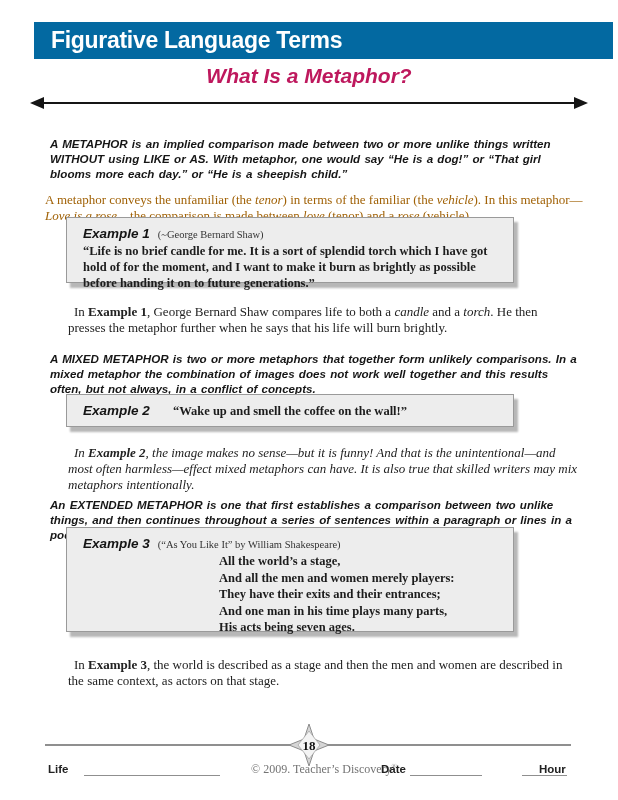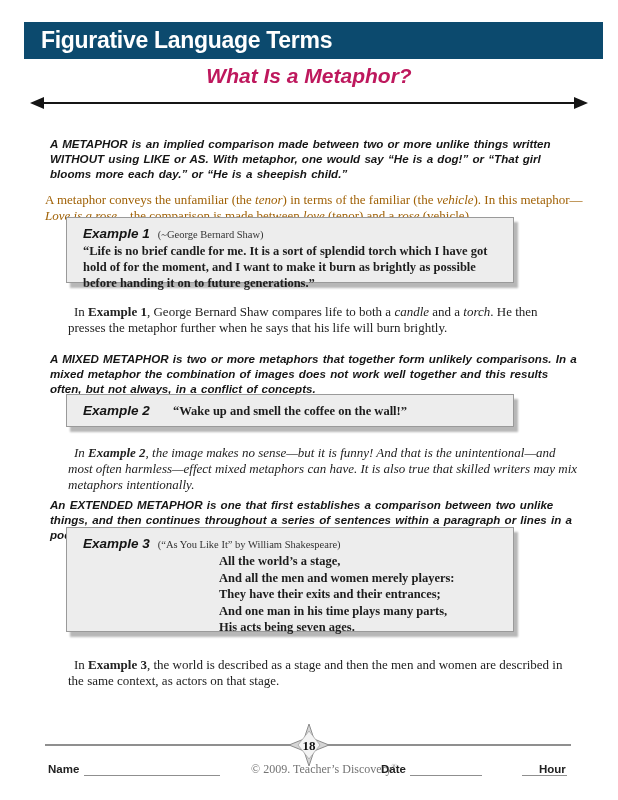--- a/index.html
+++ b/index.html
@@ -4,21 +4,21 @@
 <style>
   html,body{margin:0;padding:0;}
   body{
     width:618px;height:800px;position:relative;background:#ffffff;
     font-family:"Liberation Serif",serif;color:#1a1a1a;overflow:hidden;
   }
   .abs{position:absolute;}
 
   
   .header-bar{
-    left:24px;top:22px;width:579px;height:37px;background:#0c4a6e;
+    left:34px;top:22px;width:579px;height:37px;background:#0369a1;
     display:flex;align-items:center;
   }
   .header-bar .hdr-text{
     font-family:"Liberation Sans",sans-serif;font-weight:bold;font-size:23px;
     color:#ffffff;margin-left:17px;letter-spacing:-0.3px;
   }
   .page-title{
     top:64px;left:0;width:618px;text-align:center;
     font-family:"Liberation Sans",sans-serif;font-weight:bold;font-style:italic;
     font-size:21px;color:#be185d;
@@ -143,21 +143,21 @@
 <p id="p7" class="abs analysis">In <b>Example 3</b>, the world is described as a stage and then the men and women are described in the same context, as actors on that stage.</p>
 
 <div class="abs footer-rule"></div>
 
 <svg class="abs page-diamond" viewBox="0 0 42 44">
   <polygon points="21,1 26,16 41,22 26,28 21,43 16,28 1,22 16,16" fill="#d6d6d6" stroke="#8d8d8d" stroke-width="1"></polygon>
   <polygon points="21,8 32,22 21,36 10,22" fill="#f4f4f4" stroke="#a8a8a8" stroke-width="0.8"></polygon>
   <text x="21" y="26.5" text-anchor="middle" font-family="Liberation Serif, serif" font-size="13" font-weight="bold" fill="#111">18</text>
 </svg>
 
-<span id="name-label" class="abs foot-label">Name</span>
+<span id="name-label" class="abs foot-label">Life</span>
 <div id="name-line" class="abs foot-line"></div>
 
 <div id="copyright" class="abs">© 2009. Teacher’s Discovery<sup>®</sup></div>
 
 <span id="date-label" class="abs foot-label">Date</span>
 <div id="date-line" class="abs foot-line"></div>
 
 <span id="hour-label" class="abs foot-label">Hour</span>
 <div id="hour-line" class="abs foot-line"></div>
 

